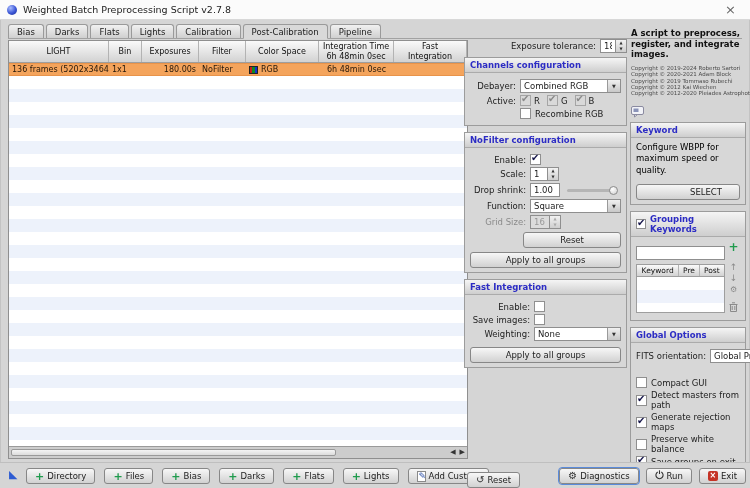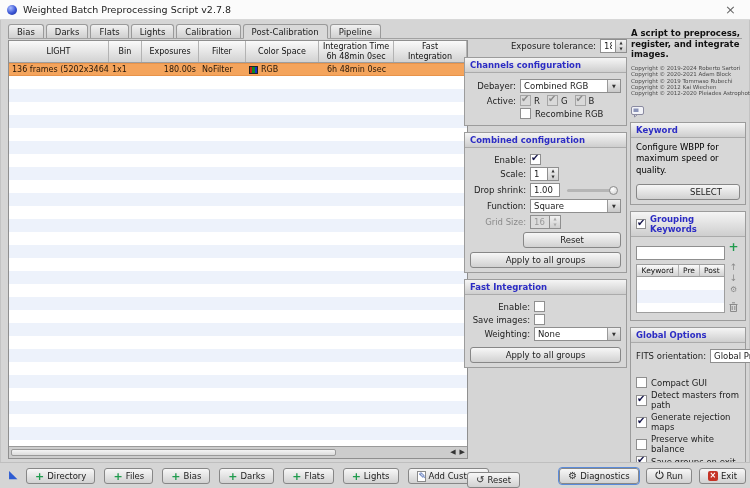--- a/index.html
+++ b/index.html
@@ -194,21 +194,21 @@
           <span style="margin:0 0 0 3px">B</span>
         </div>
         <div class="frow" style="margin-left:50px">
           <span class="cb"></span>
           <span style="margin-left:4px">Recombine RGB</span>
         </div>
       </div>
     </div>
 
     <div class="gbox">
-      <div class="gbox-h">Combined configuration</div>
+      <div class="gbox-h">NoFilter configuration</div>
       <div class="gbox-b">
         <div class="frow">
           <span class="flabel" style="width:56px">Enable:</span>
           <span class="cb on"></span>
         </div>
         <div class="frow">
           <span class="flabel" style="width:56px">Scale:</span>
           <input class="tinput" style="width: 18px;" value="1">
           <span class="spin">
               <span>▲</span>

